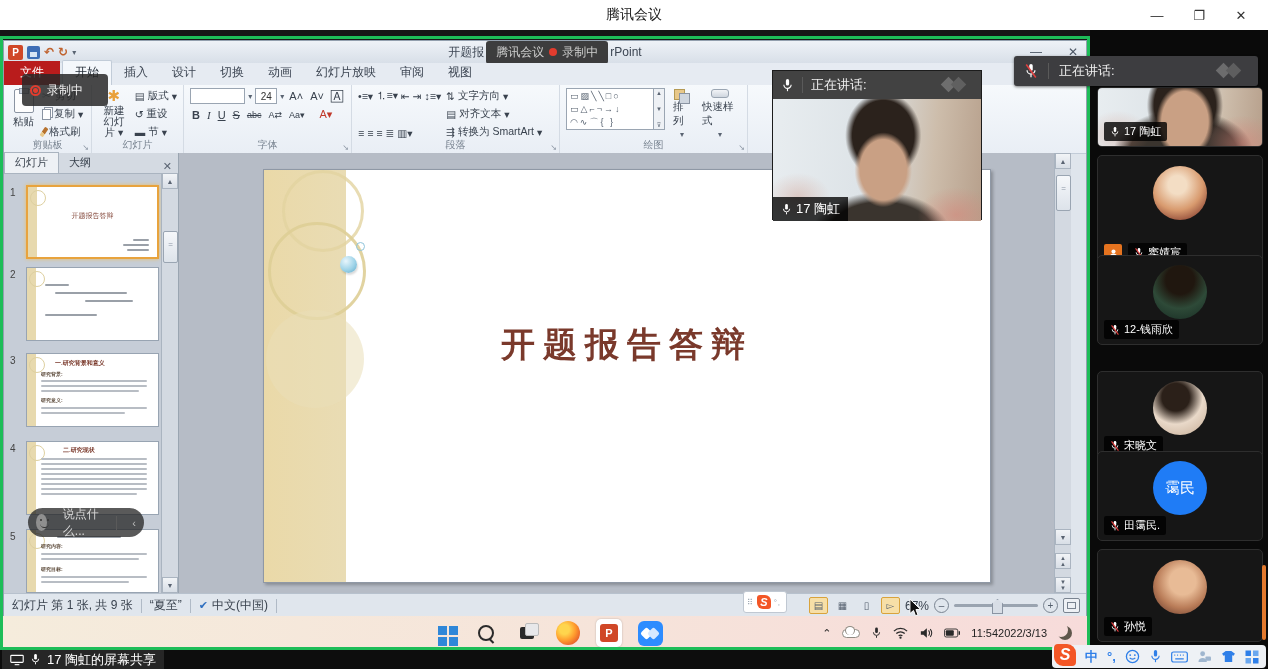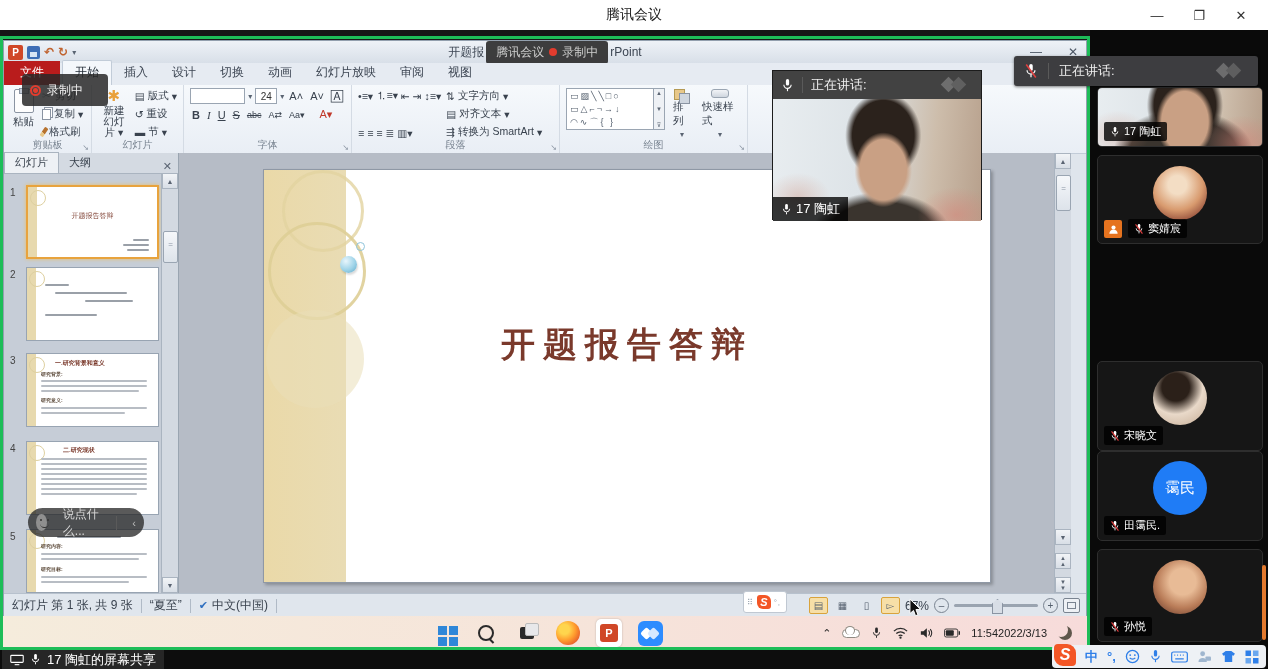--- a/index.html
+++ b/index.html
@@ -602,41 +602,53 @@
     <span class="tpill">
       <svg width="10" height="12" viewBox="0 0 16 18">
           <rect x="6" y="1" width="4" height="8" rx="2" fill="#fff"></rect>
           <path d="M3.5 8a4.5 4.5 0 0 0 9 0" stroke="#fff" stroke-width="1.4" fill="none"></path>
           <line x1="8" y1="13" x2="8" y2="16" stroke="#fff" stroke-width="1.4"></line>
         </svg>
       <span>17 陶虹</span>
     </span>
   </div>
 
-  <div class="tile" style="top:155px;height:89px">
+  <div class="tile" style="top:155px;height:113px">
     <div class="avatar" style="top:10px;background:radial-gradient(circle at 45% 35%,#f3ddc4 20%,#d89a6e 55%,#8a4434 85%)"></div>
     <span class="rolebadge">
       <svg width="11" height="11" viewBox="0 0 16 16">
           <circle cx="8" cy="5" r="3" fill="#fff"></circle>
           <path d="M2 14a6 6 0 0 1 12 0z" fill="#fff"></path>
         </svg>
     </span>
     <span class="tpill shift">
       <svg width="10" height="12" viewBox="0 0 16 18">
           <rect x="6" y="1" width="4" height="8" rx="2" fill="#fff"></rect>
           <path d="M3.5 8a4.5 4.5 0 0 0 9 0" stroke="#fff" stroke-width="1.4" fill="none"></path>
           <line x1="8" y1="13" x2="8" y2="16" stroke="#fff" stroke-width="1.4"></line>
           <line x1="2.5" y1="1.5" x2="13.5" y2="16.5" stroke="#e03e3e" stroke-width="1.8"></line>
         </svg>
       <span>窦婧宸</span>
     </span>
   </div>
 
-
-  <div class="tile" style="top:361px;height:90px">
+  <div class="tile" style="top:255px;height:90px">
+    <div class="avatar" style="top:9px;background:radial-gradient(circle at 50% 28%,#20170f 30%,#2e4a38 60%,#1d3328 90%)"></div>
+    <span class="tpill">
+      <svg width="10" height="12" viewBox="0 0 16 18">
+          <rect x="6" y="1" width="4" height="8" rx="2" fill="#fff"></rect>
+          <path d="M3.5 8a4.5 4.5 0 0 0 9 0" stroke="#fff" stroke-width="1.4" fill="none"></path>
+          <line x1="8" y1="13" x2="8" y2="16" stroke="#fff" stroke-width="1.4"></line>
+          <line x1="2.5" y1="1.5" x2="13.5" y2="16.5" stroke="#e03e3e" stroke-width="1.8"></line>
+        </svg>
+      <span>12-钱雨欣</span>
+    </span>
+  </div>
+
+  <div class="tile" style="top:371px;height:90px">
     <div class="avatar" style="top:9px;background:radial-gradient(circle at 42% 30%,#2b2019 28%,#e9d9c9 55%,#cbb49e 90%)"></div>
     <span class="tpill">
       <svg width="10" height="12" viewBox="0 0 16 18">
           <rect x="6" y="1" width="4" height="8" rx="2" fill="#fff"></rect>
           <path d="M3.5 8a4.5 4.5 0 0 0 9 0" stroke="#fff" stroke-width="1.4" fill="none"></path>
           <line x1="8" y1="13" x2="8" y2="16" stroke="#fff" stroke-width="1.4"></line>
           <line x1="2.5" y1="1.5" x2="13.5" y2="16.5" stroke="#e03e3e" stroke-width="1.8"></line>
         </svg>
       <span>宋晓文</span>
     </span>

